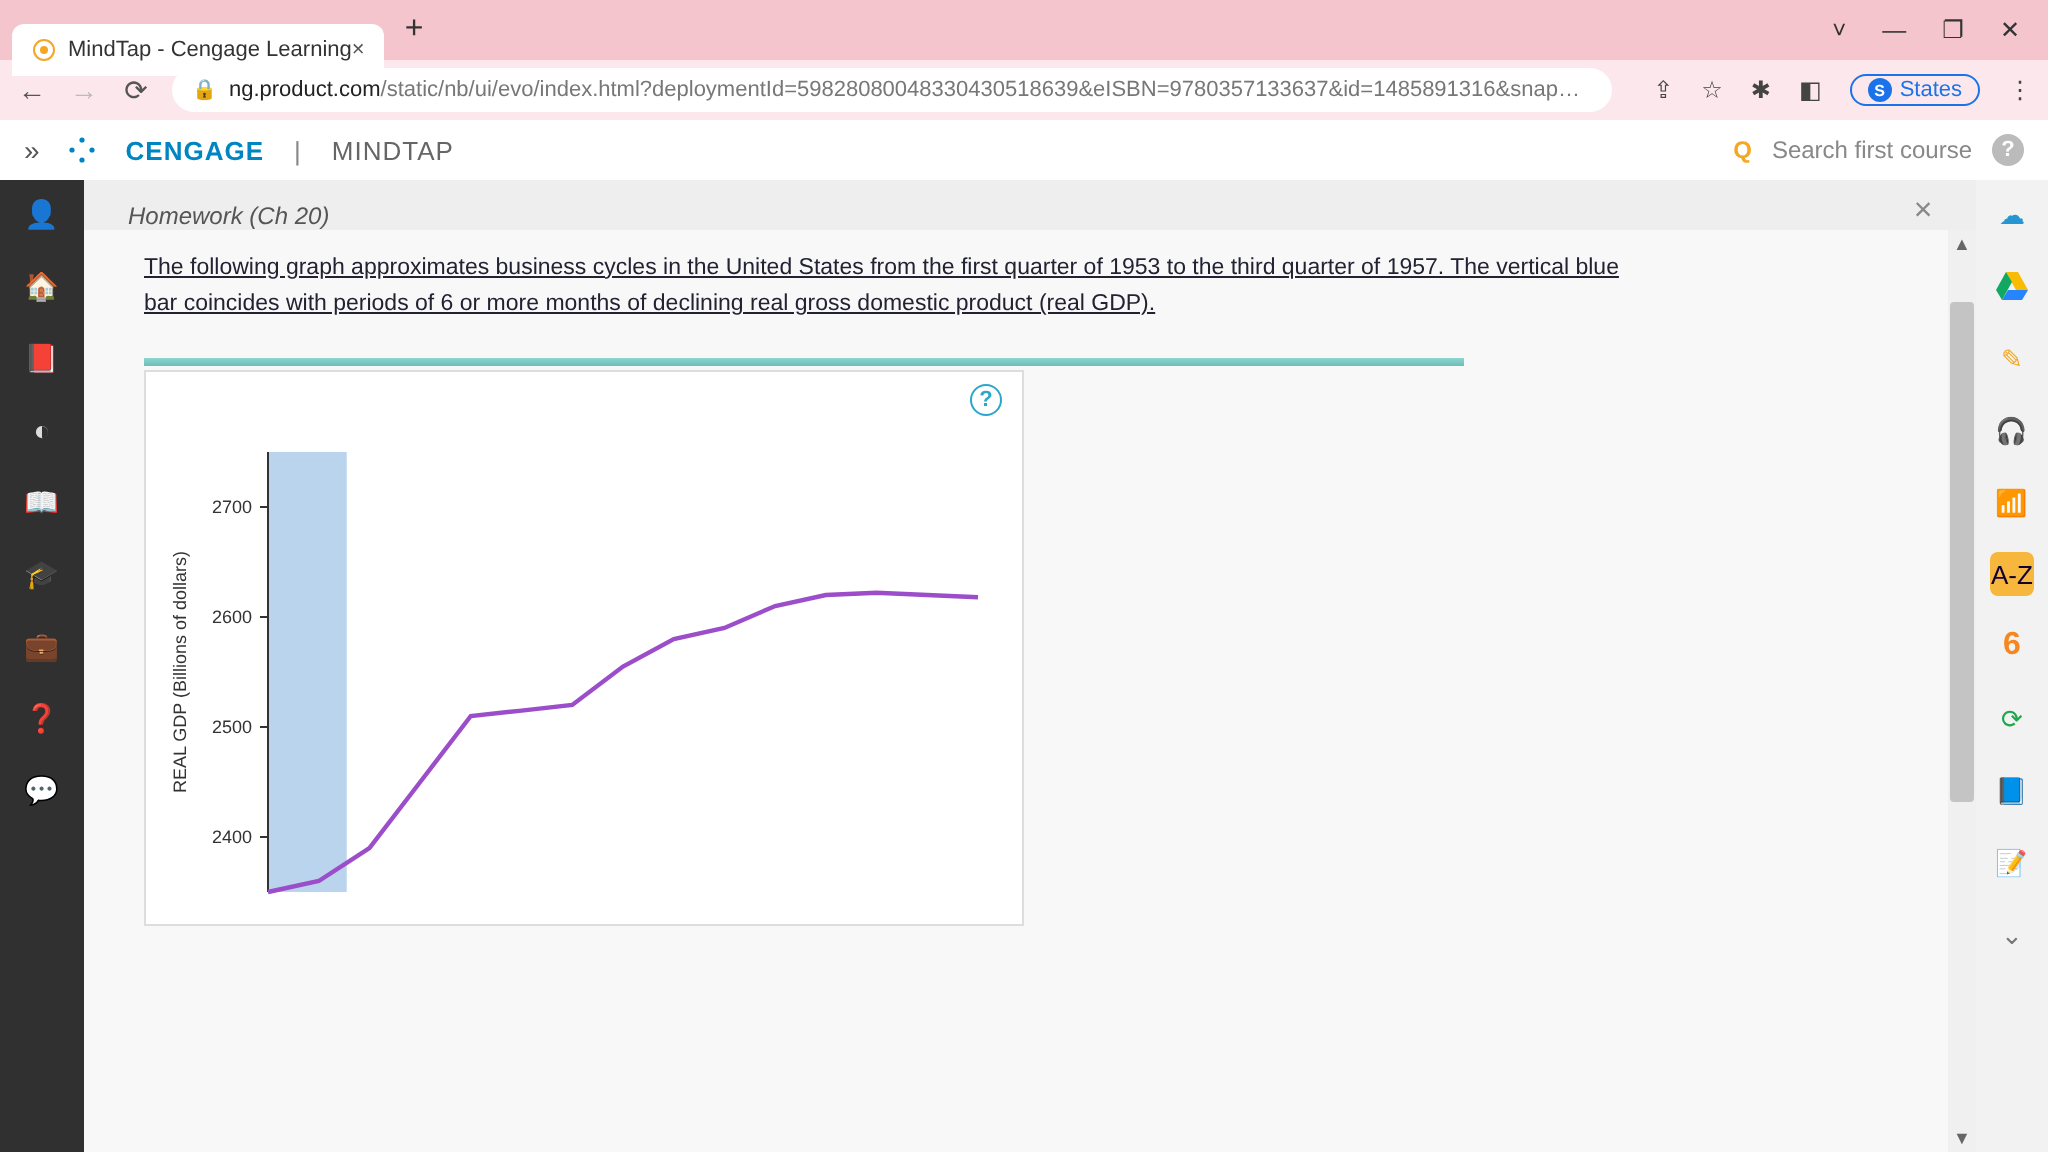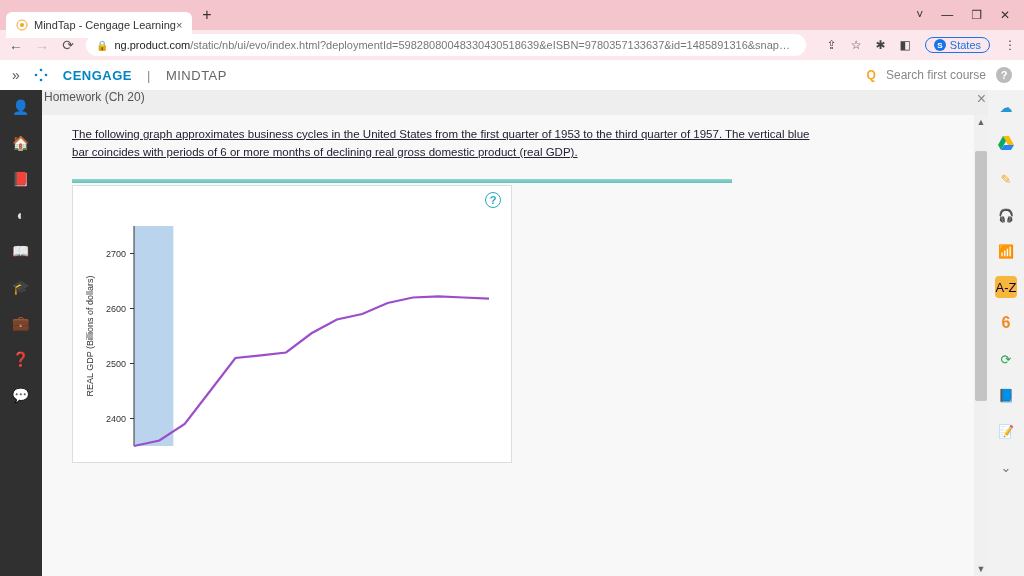--- a/index.html
+++ b/index.html
@@ -37,21 +37,21 @@
   
   .left-rail { width:42px; background:#303030; display:flex; flex-direction:column; align-items:center; padding-top:8px; gap:18px; color:#ddd; }
   .left-rail .ico { width:18px; height:18px; display:flex; align-items:center; justify-content:center; font-size:14px; cursor:pointer; }
 
   
   .right-rail { width:36px; background:#f2f2f2; display:flex; flex-direction:column; align-items:center; padding-top:6px; gap:14px; }
   .right-rail .rico { width:22px; height:22px; border-radius:4px; display:flex; align-items:center; justify-content:center; font-size:13px; cursor:pointer; }
 
   
   .main { flex:1; display:flex; flex-direction:column; background:#fff; position:relative; }
-  .crumb-bar { background:#eeeeee; height:26px; display:flex; align-items:flex-start; padding:0 2px; color:#555; font-size:12px; }
+  .crumb-bar { background:#eeeeee; height:26px; display:flex; align-items:flex-end; padding:0 22px; color:#555; font-size:12px;font-style:italic; }
   .crumb-close { margin-left:auto; color:#888; font-size:16px; cursor:pointer; }
   .content-scroll { background:#f8f8f8; padding: 10px 30px 0 30px; overflow:hidden; position:relative; height:100%; color:#1a2a44; }
   .sec-title { color:#0a3b66; font-weight:700; font-size:12px; margin:4px 0 10px 0; }
   .para { font-size:11.5px; color:#223; line-height:1.6; max-width:740px;text-decoration:underline; }
   .teal-rule { height:4px; background:linear-gradient(to bottom,#8fd4cf,#6ac0ba); margin:18px 0 0 0; width:660px; }
 
   
   .chart-card { background:#fff; border:1px solid #ddd; margin-top:2px; width:440px; position:relative; padding:6px 6px 6px 6px; }
   .chart-help { position:absolute; top:6px; right:10px; width:16px; height:16px; border:1.5px solid #2aa7c9; color:#2aa7c9; border-radius:50%; display:flex; align-items:center; justify-content:center; font-size:11px; font-weight:bold; cursor:pointer; }
   .chart-svg { display:block; margin-top:24px; }

